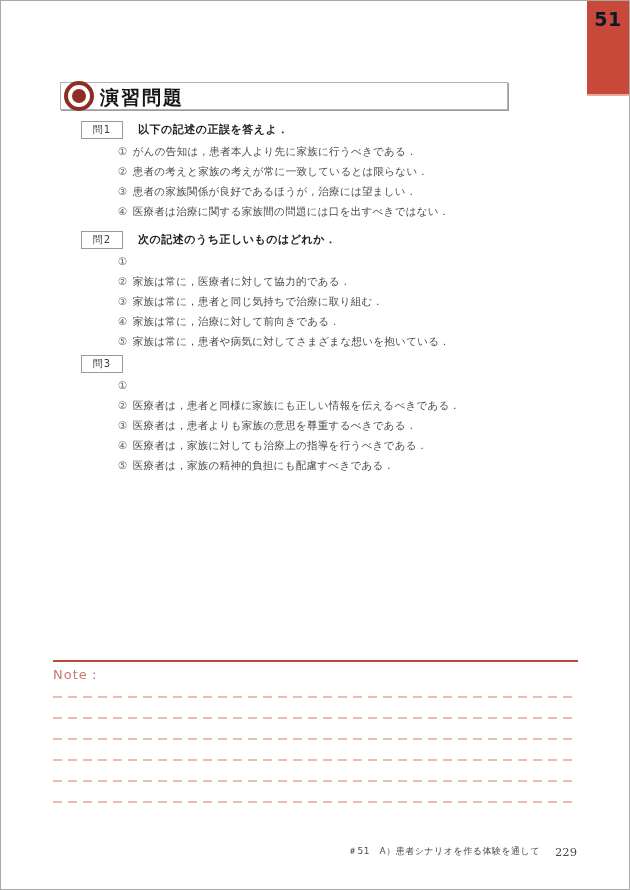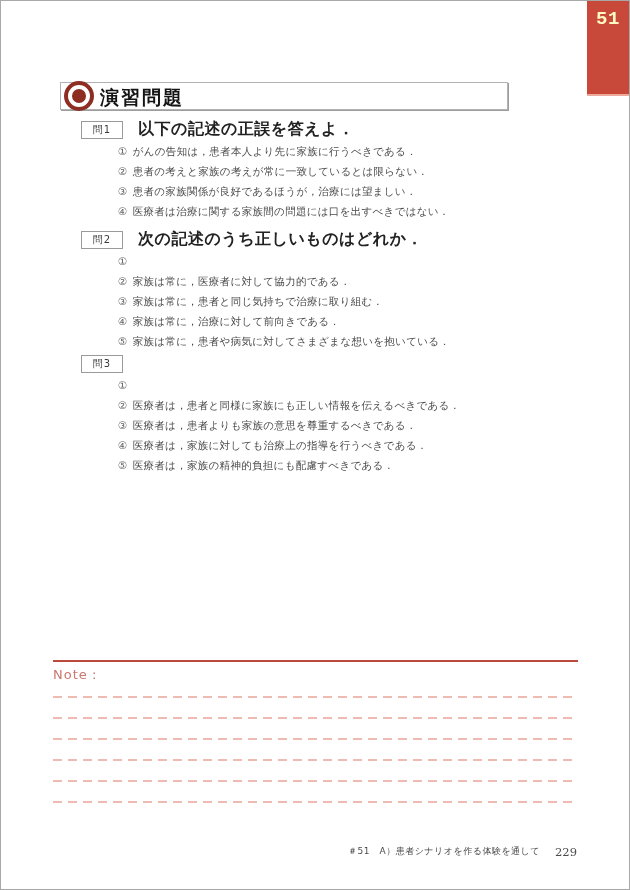--- a/index.html
+++ b/index.html
@@ -5,22 +5,22 @@
   html,body{margin:0;padding:0;background:#e8e8e8;}
   .page{
     position:relative;width:630px;height:890px;margin:0 auto;
     background:#ffffff;border:1px solid #a8a8a8;box-sizing:border-box;
     font-family:"DejaVu Sans","Liberation Sans",sans-serif;overflow:hidden;
   }
   
   .tab{
     position:absolute;top:0;right:0;width:42px;height:95px;
     background:#c8483a;border-bottom:2px solid #edaa9b;box-sizing:border-box;
-    color:#fef9c3;font-size:19px;font-weight:bold;text-align:center;
-    padding-top:7px;letter-spacing:0.5px;font-family:Liberation Mono, monospace;
+    color:#0f172a;font-size:19px;font-weight:bold;text-align:center;
+    padding-top:7px;letter-spacing:0.5px;
   }
   
   .header-bar{
     position:absolute;left:59px;top:81px;width:448px;height:28px;
     border:1px solid #b2b2b2;box-shadow:1px 1px 0 #9e9e9e;box-sizing:border-box;
     background:#ffffff;
   }
   .header-circle{
     position:absolute;left:3px;top:-2px;width:30px;height:30px;
     border:4px solid #8e2d22;border-radius:50%;background:#ffffff;
@@ -36,21 +36,21 @@
   }
   
   .q{position:absolute;left:80px;width:500px;}
   .q1{top:119px;} .q2{top:229px;} .q3{top:353px;}
   .q-head{display:flex;align-items:center;height:19px;}
   .q-label{
     width:42px;height:18px;border:1px solid #9a9a9a;box-sizing:border-box;
     font-size:10px;color:#3a3a3a;display:flex;align-items:center;
     justify-content:center;letter-spacing:1px;flex:none;background:#fff;
   }
-  .q-prompt{margin-left:15px;font-size:16px;font-weight:600;color:#222222;letter-spacing:0.5px;}
+  .q-prompt{margin-left:15px;font-size:11px;font-weight:600;color:#222222;letter-spacing:0.5px;}
   .options{margin:2px 0 0 37px;padding:0;list-style:none;}
   .option{height:20px;line-height:20px;font-size:10.5px;color:#4a4a4a;display:flex;letter-spacing:0.3px;}
   .opt-num{margin-right:5px;color:#666666;flex:none;}
   
   .note{position:absolute;left:52px;top:659px;width:525px;}
   .note-rule{height:0;border-top:2px solid #b94a3c;}
   .note-label{font-size:13px;color:#c9786e;margin-top:4px;letter-spacing:1px;}
   .note-lines{margin-top:12px;}
   .note-line{
     height:2px;margin-bottom:19px;

